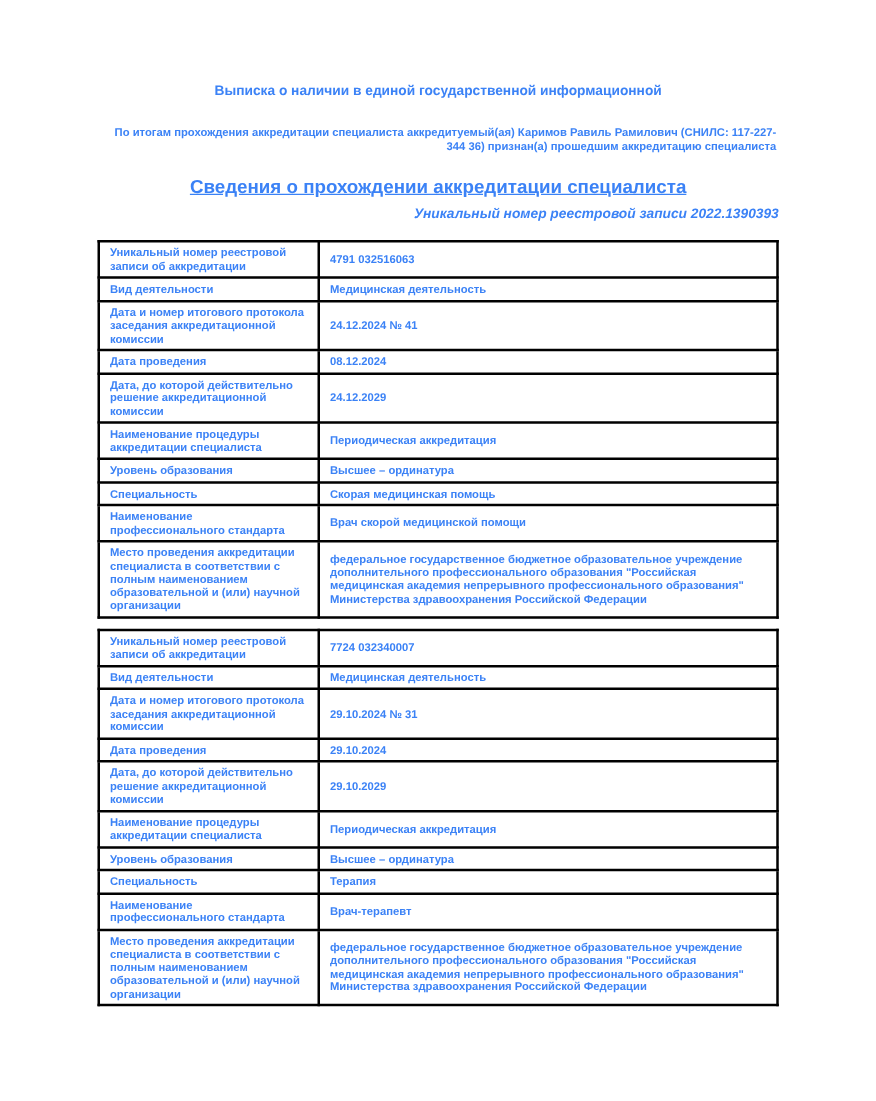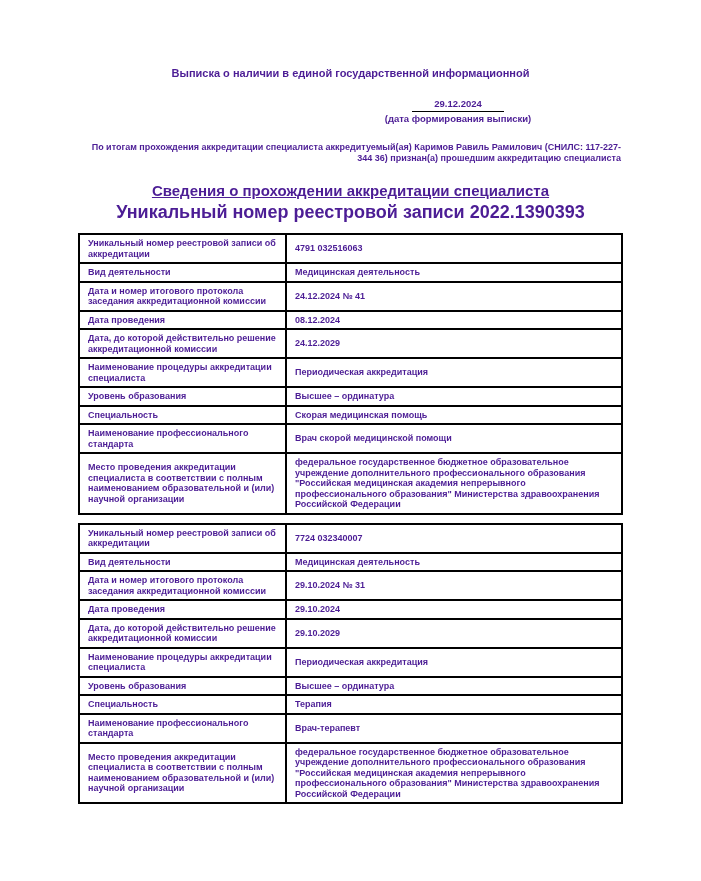--- a/index.html
+++ b/index.html
@@ -2,21 +2,21 @@
 <html><head>
 <meta charset="utf-8">
 <style>
   * { margin: 0; padding: 0; box-sizing: border-box; }
   html, body { background: #888; }
   .page {
     width: 701px;
     height: 881px;
     margin: 0 auto;
     background: #ffffff;
-    color: #4c1d95;
+    color: #3b82f6;
     font-family: "Liberation Sans", sans-serif;
     font-weight: bold;
     padding: 63px 78px 0 78px;
     overflow: hidden;
   }
   .doc-title {
     text-align: center;
     font-size: 11px;
     line-height: 21px;
   }
@@ -43,54 +43,51 @@
   }
   .section-heading {
     margin-top: 21px;
     text-align: center;
     font-size: 15px;
     line-height: 12px;
     text-decoration: underline;
   }
   .registry-heading {
     margin-top: 8px;
-    text-align: center;
-    font-size: 18px;
+    text-align: right;
+    font-size: 11px;
     line-height: 15px;
+    font-style: italic;
   }
   table.acc-table {
     width: 100%;
     border-collapse: collapse;
     table-layout: fixed;
     margin-top: 13px;
   }
   table.acc-table.second { margin-top: 8px; }
   .acc-table td {
     border: 2px solid #000;
     font-size: 9px;
     line-height: 10.5px;
     padding: 3px 8px;
     vertical-align: middle;
     word-wrap: break-word;
   }
-  .acc-table td.label-cell { width: 207px; }
+  .acc-table td.label-cell { width: 176px; }
 </style>
 </head>
 <body>
 
 <div class="page">
 
   <div class="doc-title">
     <span>Выписка о наличии в единой государственной информационной</span>
   </div>
 
-  <div class="date-block">
-    <span class="date-value">29.12.2024</span>
-    <div class="date-caption">(дата формирования выписки)</div>
-  </div>
 
   <div class="intro">По итогам прохождения аккредитации специалиста аккредитуемый(ая) Каримов Равиль Рамилович (СНИЛС: 117-227-344 36) признан(а) прошедшим аккредитацию специалиста</div>
 
   <div class="section-heading">Сведения о прохождении аккредитации специалиста</div>
 
   <div class="registry-heading">Уникальный номер реестровой записи 2022.1390393</div>
 
   <table class="acc-table">
     <tbody>
         <tr>

